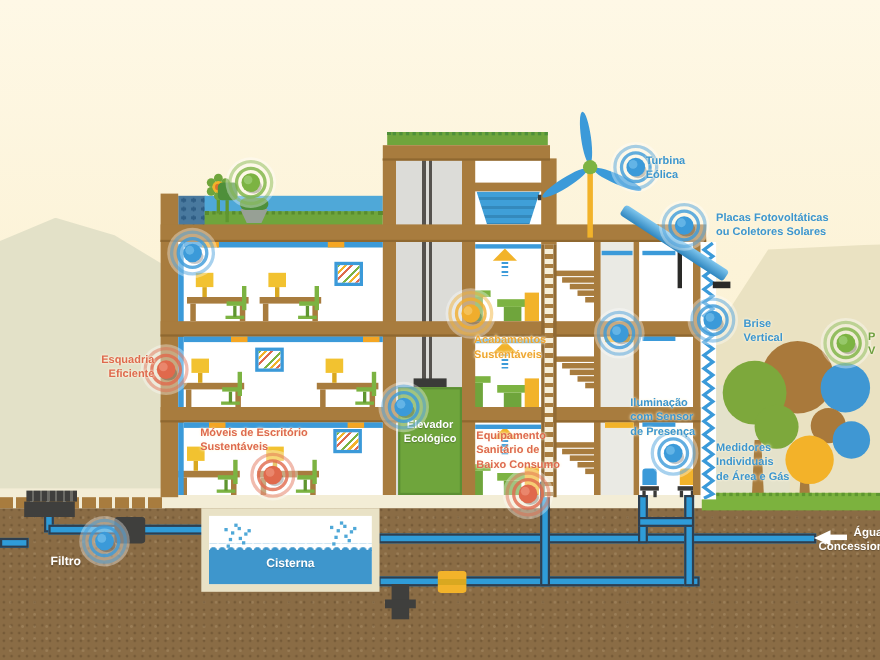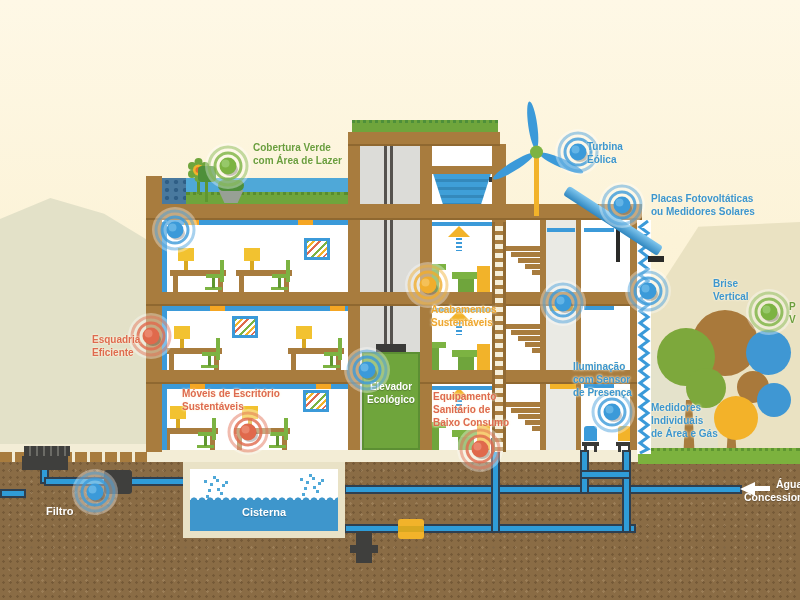--- a/index.html
+++ b/index.html
@@ -351,41 +351,37 @@
       </svg></div>
   <div class="marker" style="left:428px;top:285px;"><svg width="52" height="52" viewBox="0 0 52 52">
         <circle cx="26" cy="26" r="23" fill="#FFFFFF" opacity="0.35"></circle>
         <circle cx="26" cy="26" r="19" fill="none" stroke="#F0AD2D" stroke-width="3" opacity="0.45"></circle>
         <circle cx="26" cy="26" r="13" fill="none" stroke="#F0AD2D" stroke-width="3" opacity="0.8"></circle>
         <ellipse cx="28" cy="29.5" rx="8" ry="6.5" fill="rgba(0,0,0,0.22)"></ellipse>
         <circle cx="26" cy="26" r="8.5" fill="#F0AD2D"></circle>
         <circle cx="23.5" cy="23.5" r="4" fill="#F8CE74" opacity="0.6"></circle>
       </svg></div>
 
-  <div class="lbl" style="left:253px;top:141px;color:#6B9E3E;">
-    <div>Cobertura Verde</div>
-      <div>com Área de Lazer</div>
-    </div>
   <div class="lbl" style="left:587px;top:140px;color:#3D96CE;">
     <div>Turbina</div>
       <div>Eólica</div>
     </div>
   <div class="lbl" style="left:651px;top:192px;color:#3D96CE;">
     <div>Placas Fotovoltáticas</div>
-      <div>ou Medidores Solares</div>
-    </div>
-  <div class="lbl" style="left:676px;top:277px;color:#3D96CE;margin-left:37px;">
+      <div>ou Coletores Solares</div>
+    </div>
+  <div class="lbl" style="left:676px;top:288px;color:#3D96CE;">
     <div>Brise</div>
       <div>Vertical</div>
     </div>
   <div class="lbl" style="left:789px;top:300px;color:#6B9E3E;">
     <div>P</div>
       <div>V</div>
     </div>
-  <div class="lbl" style="left:92px;top:333px;color:#DE6A4E;">
+  <div class="lbl" style="left:92px;top:321px;color:#DE6A4E;text-align:right;">
     <div>Esquadria</div>
       <div>Eficiente</div>
     </div>
   <div class="lbl" style="left:431px;top:303px;color:#EFA62F;">
     <div>Acabamentos</div>
       <div>Sustentáveis</div>
     </div>
   <div class="lbl" style="left:573px;top:317px;color:#3D96CE;margin-top:43px;">
     <div>Iluminação</div>
       <div>com Sensor</div>

